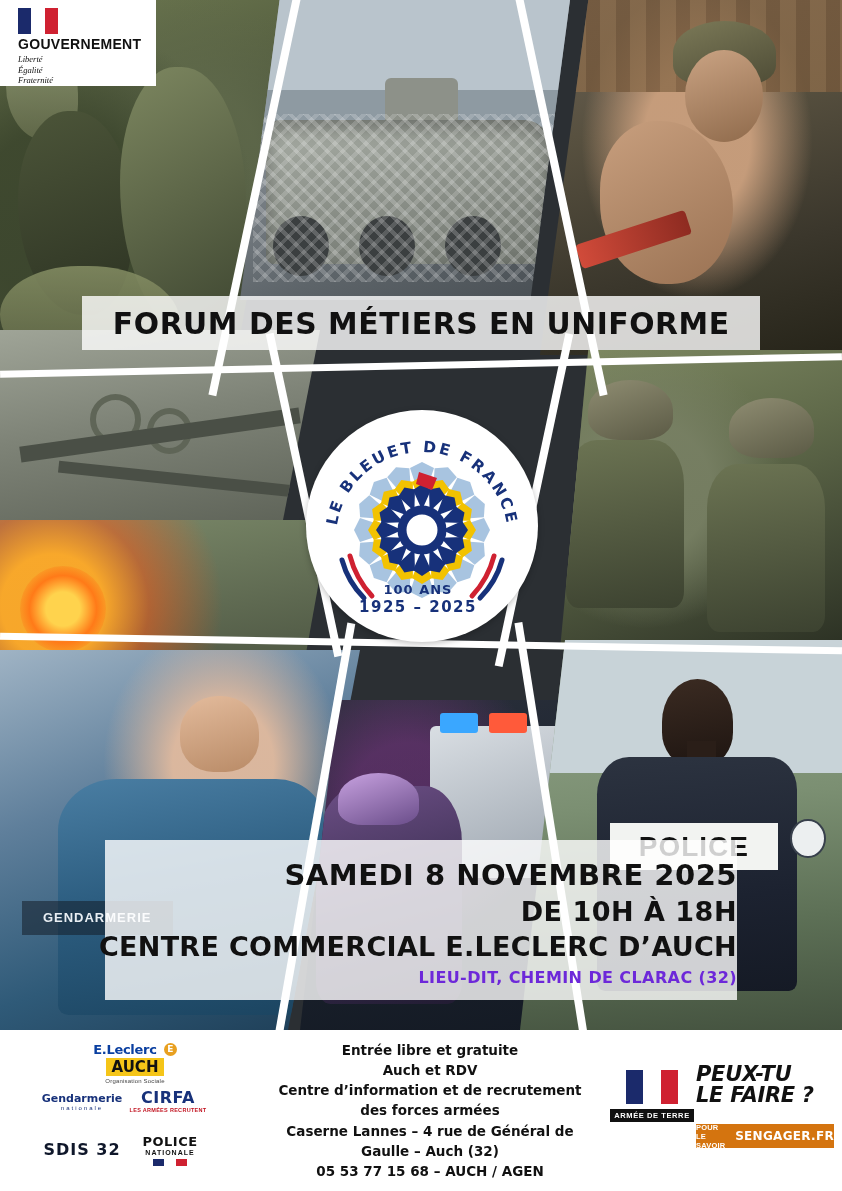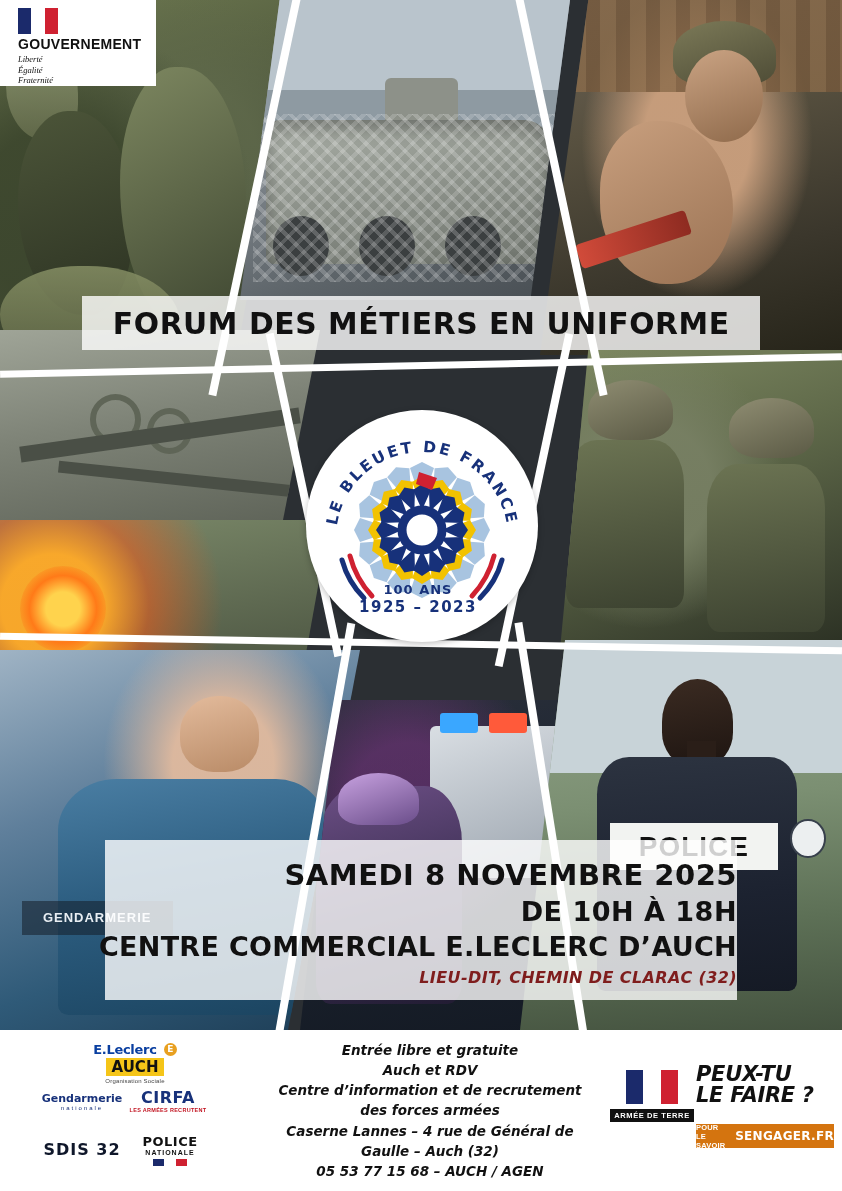--- a/index.html
+++ b/index.html
@@ -196,21 +196,21 @@
   
   .infoband{
     position:absolute; left:105px; top:840px; width:632px; height:160px;
     background:rgba(255,255,255,.80);
     display:flex; flex-direction:column; align-items:flex-end; justify-content:center;
     text-align:center; padding-top:4px;
   }
   .infoband .l1{font-family:"DejaVu Sans",sans-serif;font-size:29px;font-weight:700;color:#111;letter-spacing:.5px;}
   .infoband .l2{font-family:"DejaVu Sans",sans-serif;font-size:27px;font-weight:700;color:#111;letter-spacing:.5px;margin-top:4px;}
   .infoband .l3{font-family:"DejaVu Sans",sans-serif;font-size:27px;font-weight:700;color:#111;letter-spacing:.3px;margin-top:4px;white-space:nowrap;}
-  .infoband .l4{font-family:"DejaVu Sans",sans-serif;font-size:16px;font-weight:700;color:#7f1d1d;letter-spacing:.4px;margin-top:6px;font-style:italic;}
+  .infoband .l4{font-family:"DejaVu Sans",sans-serif;font-size:16px;font-weight:700;color:#6d28d9;letter-spacing:.4px;margin-top:6px;}
 
   
   .footer{
     position:absolute; left:0; top:1030px; width:842px; height:161px;
     background:#fff; display:flex; align-items:center;
   }
   .footer-logos{ width:268px; height:100%; position:relative; }
   .flogo{position:absolute; text-align:center; font-size:9px; color:#111;}
 
   .leclerc{left:70px; top:12px; width:130px;}
@@ -232,21 +232,21 @@
 
   .polnat{left:120px; top:104px; width:100px;}
   .polnat .p1{font-family:"DejaVu Sans",sans-serif;font-size:13px;font-weight:700;color:#111;letter-spacing:.5px;}
   .polnat .p2{font-size:7px;font-weight:700;color:#111;letter-spacing:1px;}
   .polnat .bars{display:flex;width:34px;height:7px;margin:3px auto 0;}
   .polnat .bars span{flex:1;}
 
   .footer-center{ flex:1; text-align:center; }
   .footer-center div{
     font-family:"DejaVu Sans",sans-serif;
-    font-size:13.5px; font-weight:700; color:#111; line-height:1.5;font-style:italic;
+    font-size:13.5px; font-weight:700; color:#111; line-height:1.5;
   }
 
   .footer-right{ width:250px; height:100%; position:relative; }
   .adt{position:absolute;left:12px;top:40px;width:96px;text-align:center;}
   .adt .adt-flag{width:52px;height:34px;display:flex;margin:0 auto;}
   .adt .adt-flag span{flex:1;}
   .adt .adt-label{margin-top:3px;background:#111;color:#fff;font-size:7.5px;font-weight:700;letter-spacing:.6px;padding:2px 4px;display:inline-block;}
   .peux{position:absolute;left:104px;top:34px;width:138px;}
   .peux .pt1{font-family:"DejaVu Sans",sans-serif;font-size:21px;font-weight:700;color:#111;font-style:italic;line-height:1.02;letter-spacing:-.3px;}
   .sengager{position:absolute;left:104px;top:94px;width:138px;height:24px;background:#d4740f;display:flex;align-items:center;justify-content:center;gap:6px;}
@@ -443,21 +443,21 @@
         <circle r="20" fill="none" stroke="#17317a" stroke-width="9"></circle>
       </g>
       <path d="M 113 62 L 131 68 L 126 80 L 110 74 Z" fill="#cf2131"></path>
       <path d="M 36 150 A 86 86 0 0 0 58 188" stroke="#17317a" stroke-width="5" fill="none" stroke-linecap="round"></path>
       <path d="M 44 146 A 92 92 0 0 0 66 186" stroke="#cf2131" stroke-width="5" fill="none" stroke-linecap="round"></path>
       <path d="M 196 150 A 86 86 0 0 1 174 188" stroke="#17317a" stroke-width="5" fill="none" stroke-linecap="round"></path>
       <path d="M 188 146 A 92 92 0 0 1 166 186" stroke="#cf2131" stroke-width="5" fill="none" stroke-linecap="round"></path>
     </svg>
     <div class="bl-years">
       <div class="bl-100">100 ANS</div>
-      <div class="bl-range">1925 – 2023</div>
+      <div class="bl-range">1925 – 2025</div>
     </div>
   </div>
 
   <div class="infoband">
     <div class="l1">SAMEDI 8 NOVEMBRE 2025</div>
     <div class="l2">DE 10H À 18H</div>
     <div class="l3">CENTRE COMMERCIAL E.LECLERC D’AUCH</div>
     <div class="l4">LIEU-DIT, CHEMIN DE CLARAC (32)</div>
   </div>
 

